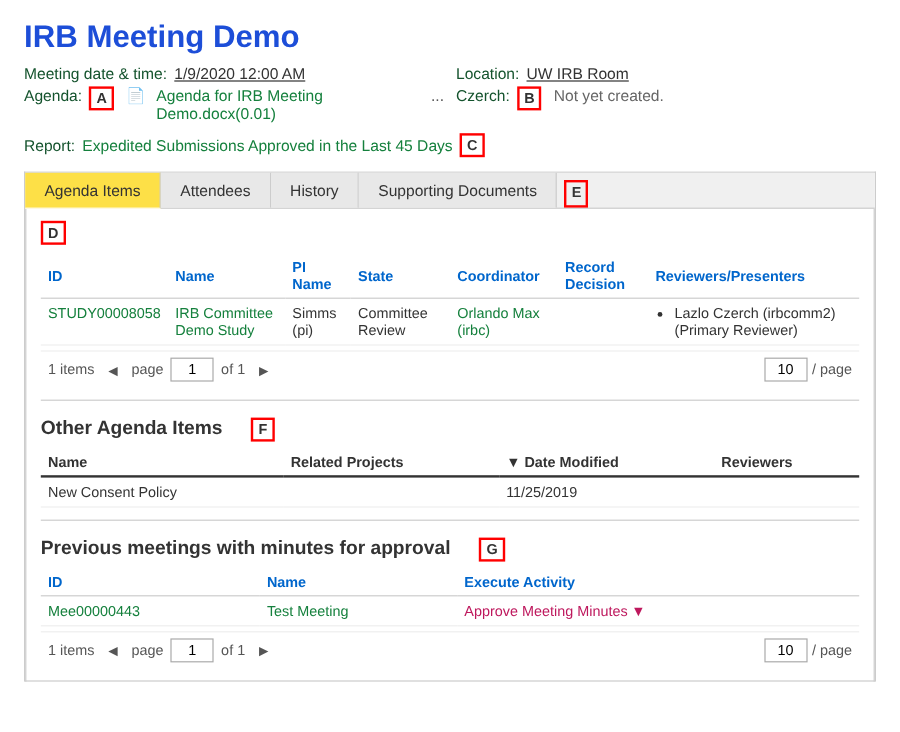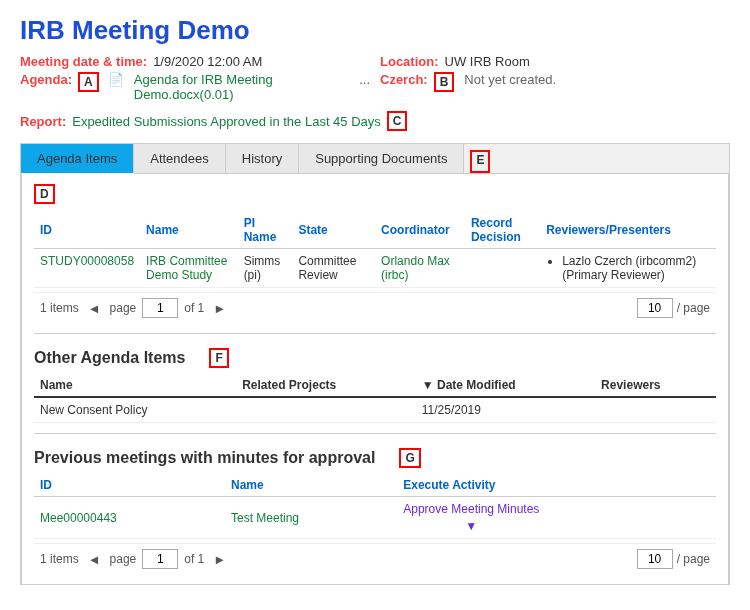--- a/index.html
+++ b/index.html
@@ -23,26 +23,27 @@
       grid-template-columns: 1fr 1fr;
       gap: 3px 10px;
       margin-bottom: 6px;
     }
     .meta-row {
       display: flex;
       align-items: flex-start;
       gap: 6px;
     }
     .meta-label {
-      font-weight: bold;
+      font-weight: normal;
       white-space: nowrap;
-      color: #ef4444;
+      color: #14532d;
     }
     .meta-value {
       color: #333;
+      text-decoration: underline;
     }
     .annotation-box {
       border: 2px solid red;
       padding: 1px 4px;
       font-weight: bold;
       font-size: 12px;
       color: #333;
       display: inline-block;
       margin-right: 4px;
     }
@@ -74,21 +75,21 @@
     }
     .tab {
       padding: 7px 16px;
       cursor: pointer;
       border-right: 1px solid #ccc;
       font-size: 13px;
       color: #333;
       background: #e8e8e8;
     }
     .tab.active {
-      background: #0ea5e9;
+      background: #fde047;
       font-weight: normal;
       border-bottom: 1px solid #fff;
       margin-bottom: -1px;
     }
     .tab-content {
       padding: 10px 12px;
       border: 1px solid #ccc;
       border-top: none;
     }
 
@@ -197,28 +198,27 @@
     }
     .prev-table td {
       padding: 5px 6px;
       border-bottom: 1px solid #eee;
       font-size: 12px;
     }
 
     .dropdown-btn {
       background: none;
       border: none;
-      color: #6d28d9;
+      color: #be185d;
       cursor: pointer;
       font-size: 12px;
       padding: 0;
       display: inline-flex;
       align-items: center;
       gap: 3px;
-      flex-direction: column;
     }
 
     .bullet-list { list-style: disc; padding-left: 16px; }
     .bullet-list li { font-size: 12px; }
 
     hr.divider {
       border: none;
       border-top: 1px solid #ccc;
       margin: 10px 0;
     }

